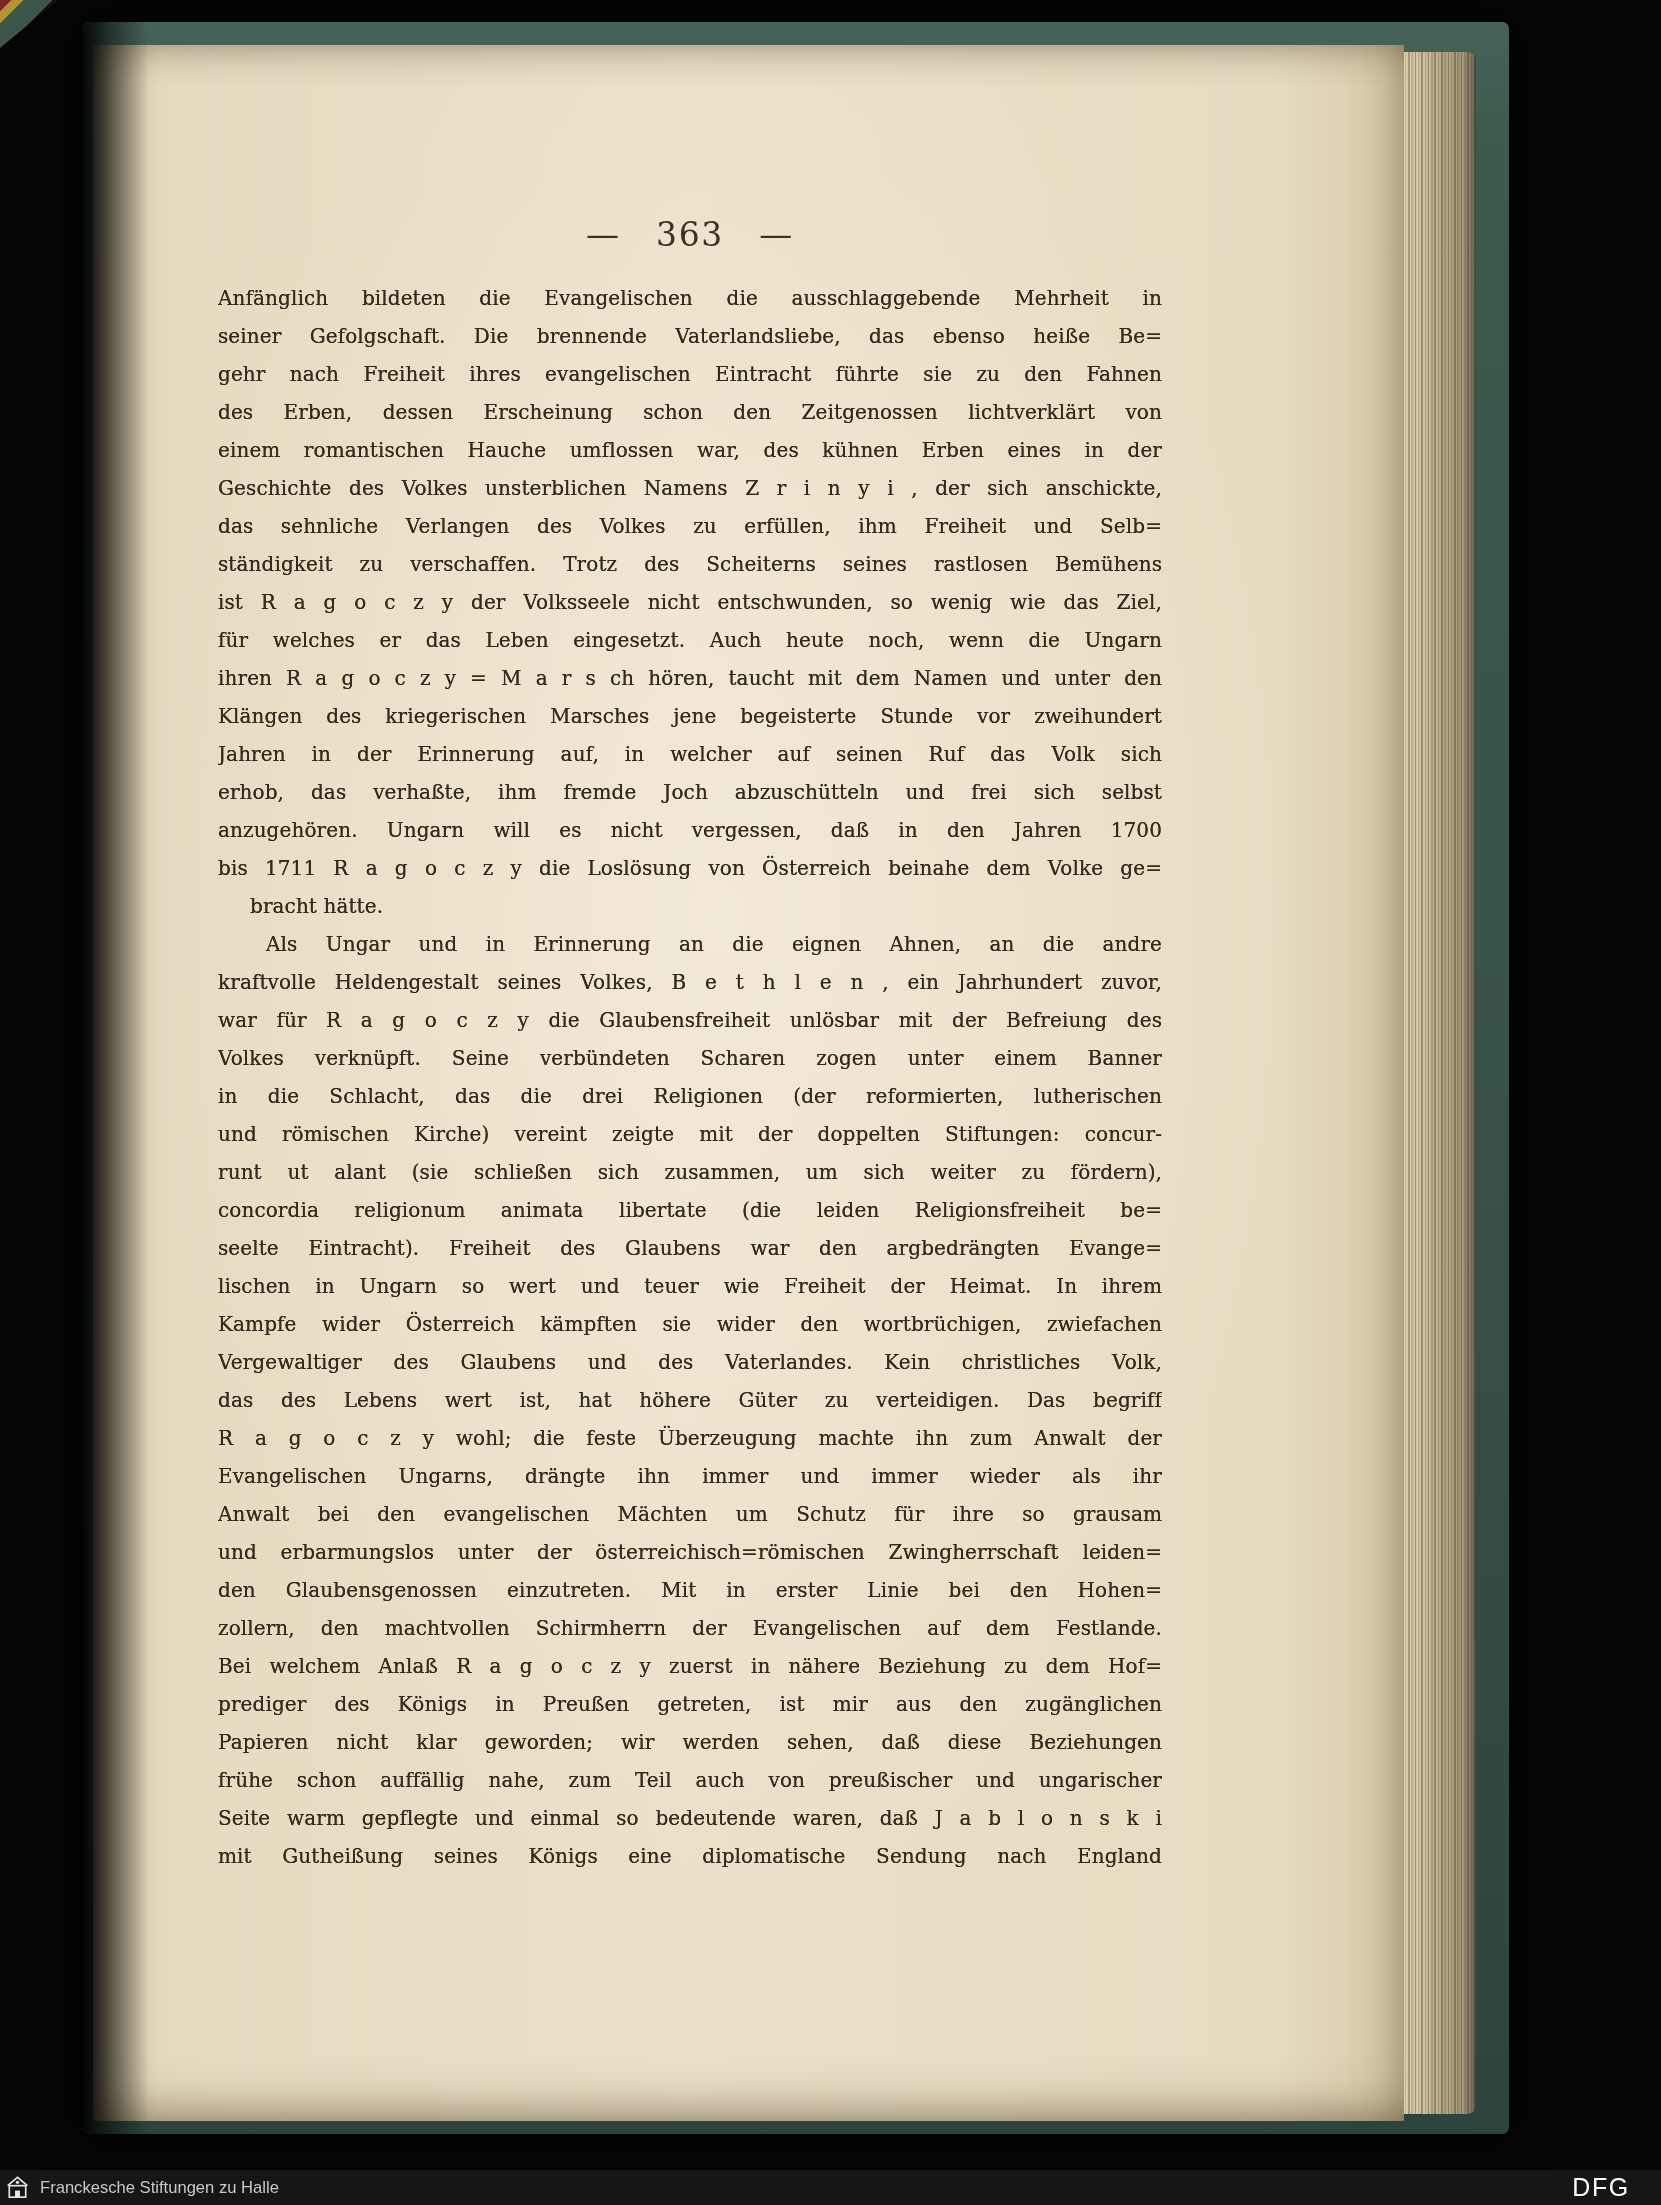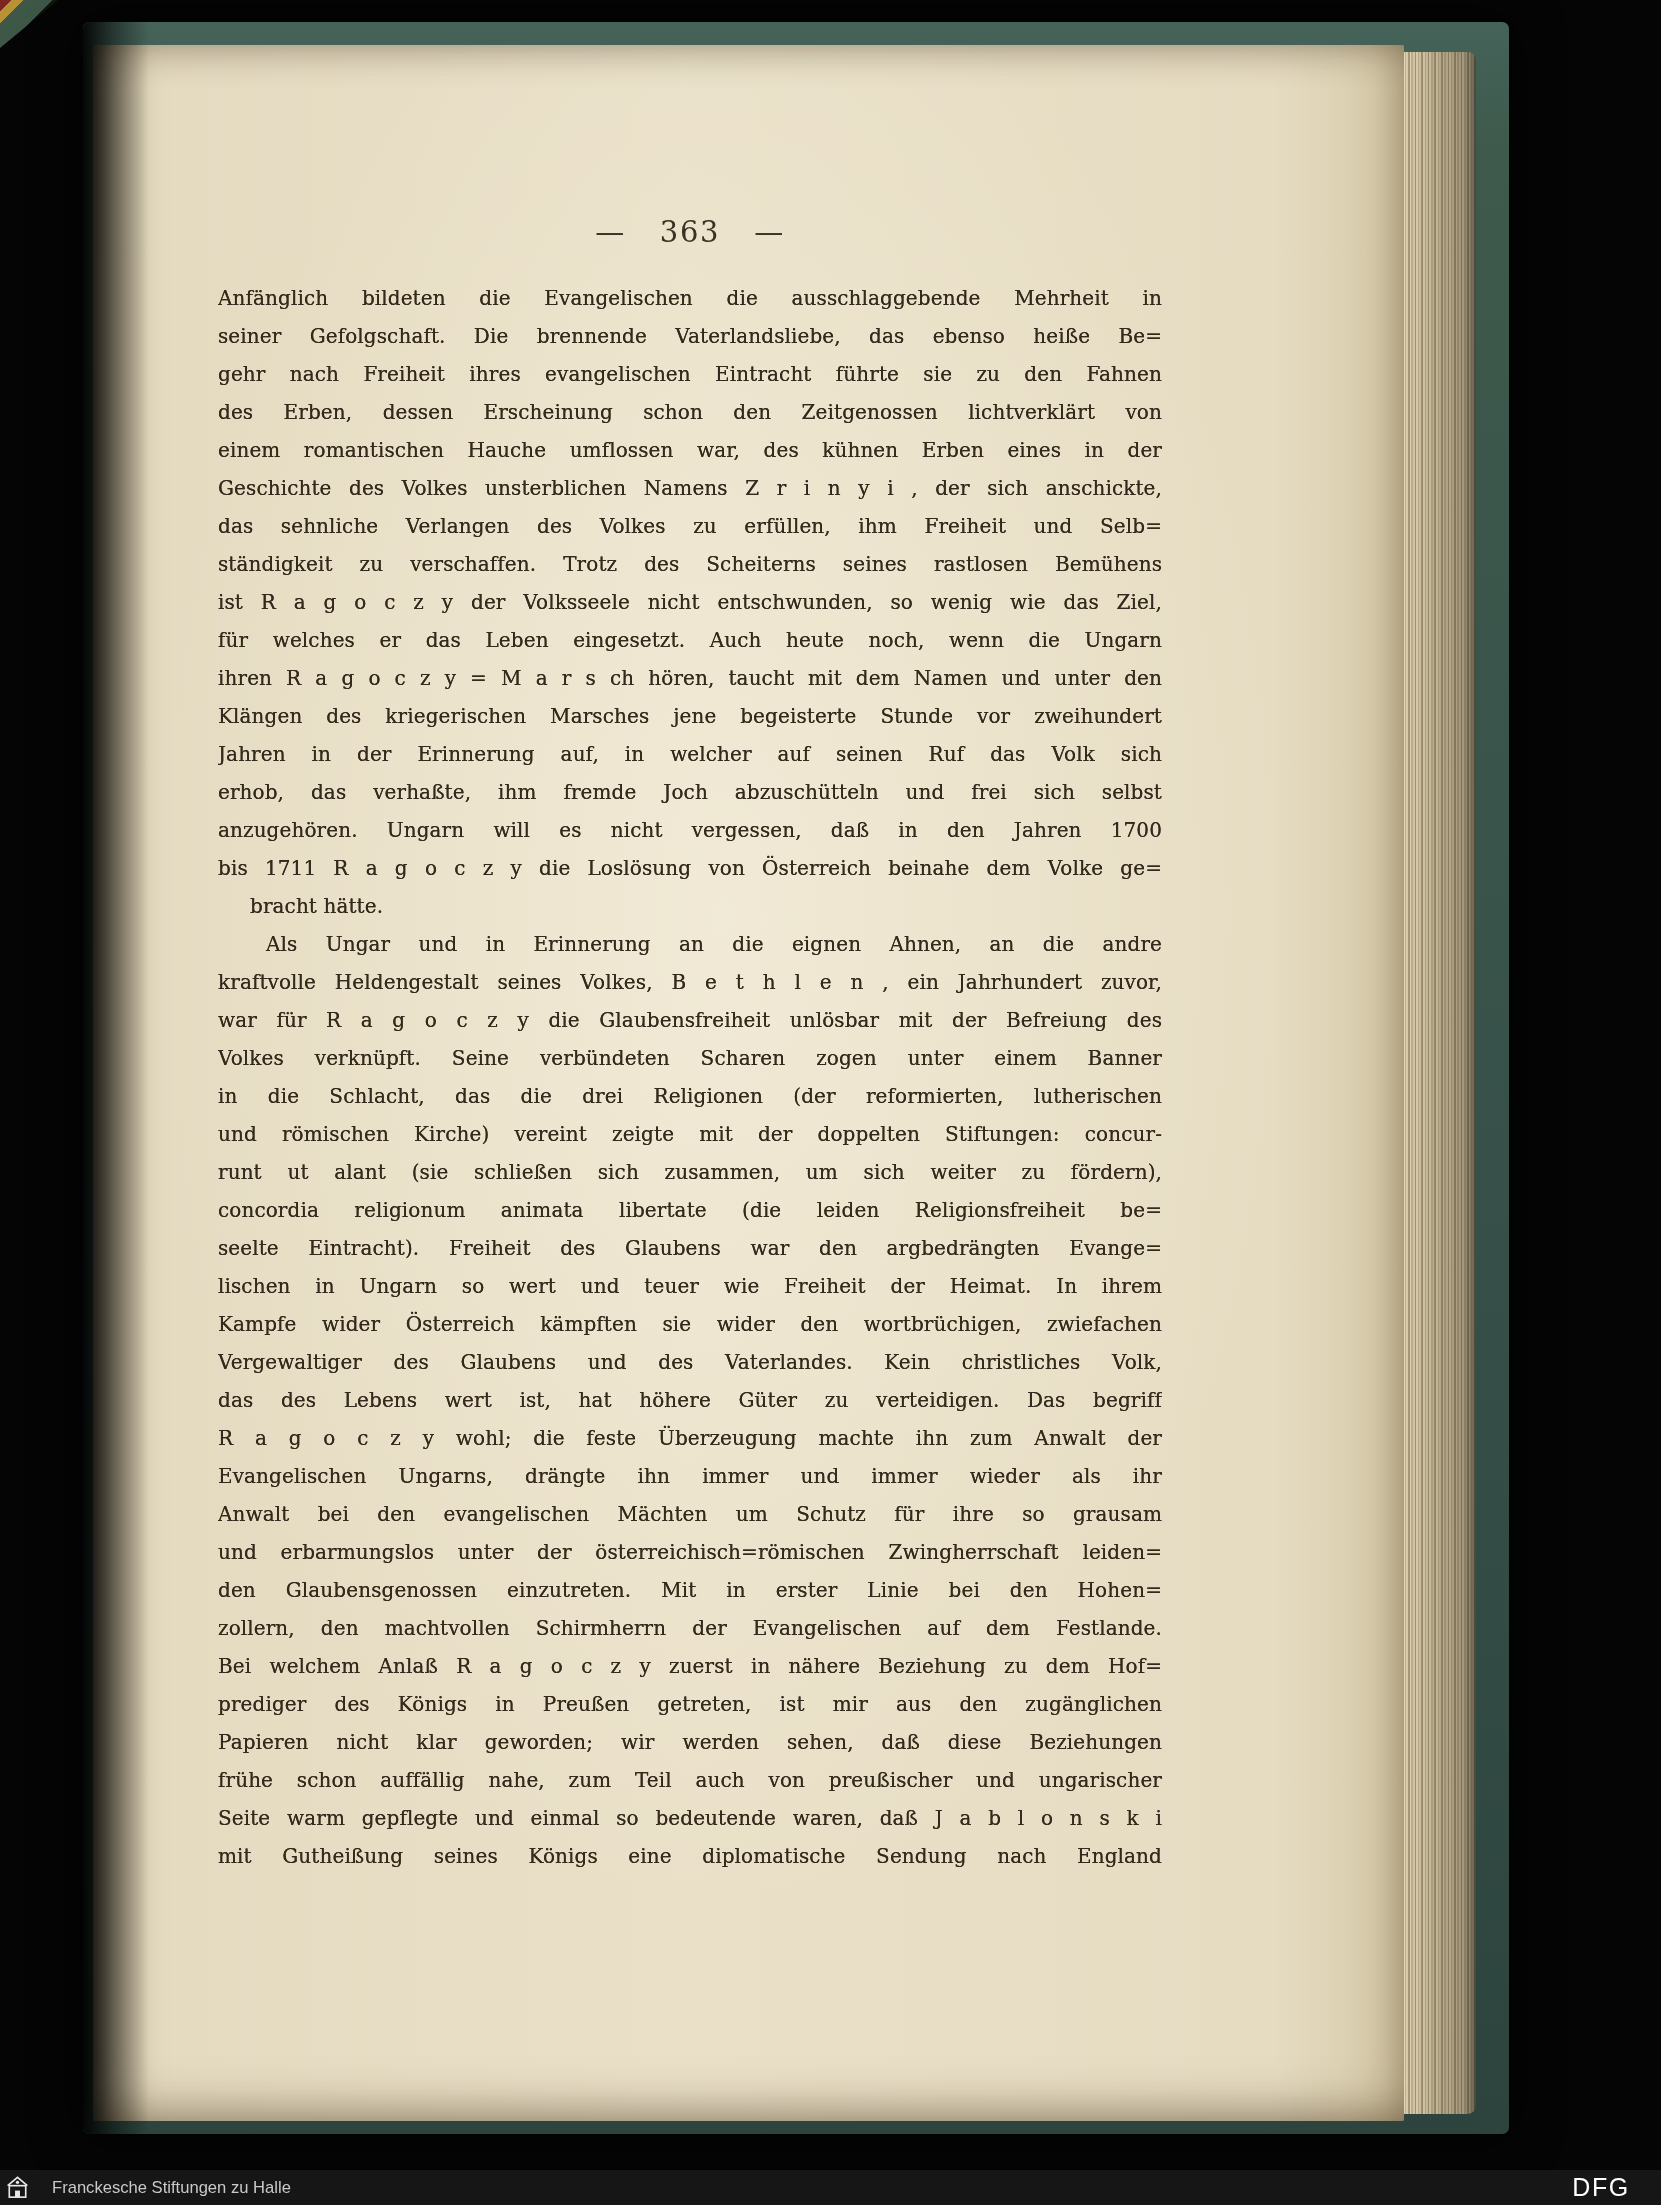--- a/index.html
+++ b/index.html
@@ -53,21 +53,21 @@
       inset 38px 0 58px -30px rgba(20,12,4,.55),
       inset -28px 0 50px -25px rgba(90,70,40,.45),
       inset 0 -38px 50px -28px rgba(90,70,40,.40),
       inset 0 25px 42px -25px rgba(90,70,40,.30);
     border-radius:3.3px 1.7px 1.7px 3.3px;
     color:var(--c-ink);
   }
 
   .pagenum{
     position:absolute;left:125px;top:170px;width:944px;
-    text-align:center;font-size:29px;word-spacing:23px;
+    text-align:center;font-size:33px;word-spacing:23px;
     color:#3c3125;letter-spacing:1.7px;
   }
 
   .textblock{
     position:absolute;left:125px;top:234px;width:944px;
   }
   .tl{
     height:38px;line-height:38px;font-size:20px;
     text-align:justify;text-align-last:justify;
     overflow:hidden;white-space:normal;
@@ -84,21 +84,21 @@
     border-radius:6.6px 0 0 6.6px;
   }
 
   
   .footer{
     position:absolute;left:0;bottom:0;width:1662px;height:35px;
     background:var(--c-footer_bg);
     display:flex;align-items:center;justify-content:space-between;
     font-family:"Liberation Sans","DejaVu Sans",sans-serif;
   }
-  .footer-left{display:flex;align-items:center;gap:22px;padding-left:5px;}
+  .footer-left{display:flex;align-items:center;gap:10px;padding-left:5px;}
   .inst-logo{display:inline-flex;width:25px;height:28px;align-items:center;justify-content:center;cursor:pointer;}
   .inst-name{color:var(--c-footer_text);font-size:16.6px;}
   .dfg{
     color:#ffffff;font-size:25px;font-weight:normal;letter-spacing:1.7px;
     padding-right:32px;cursor:pointer;
   }
 </style>
 </head>
 <body>
 

